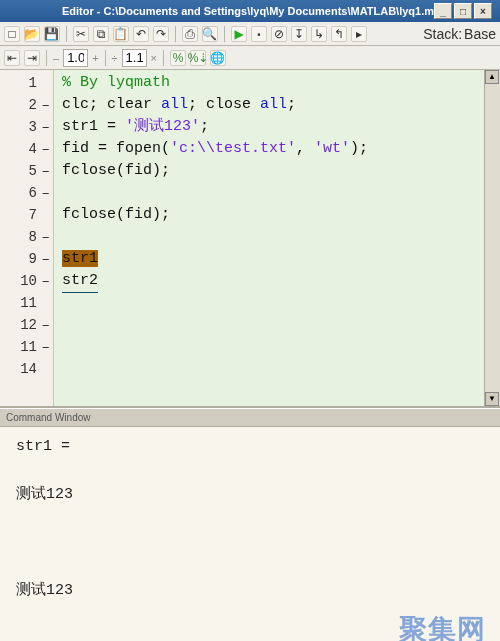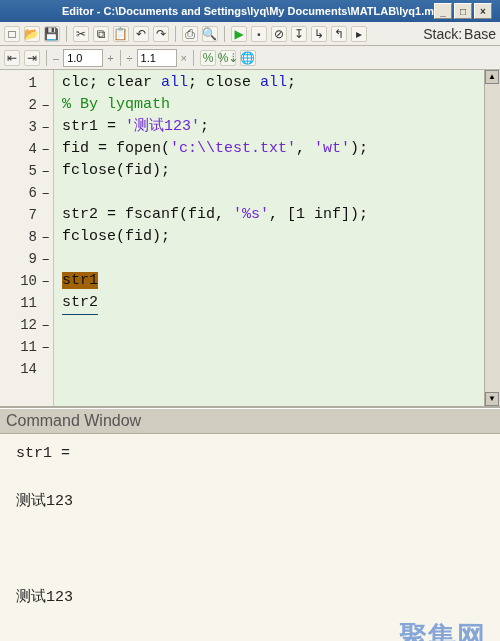--- a/index.html
+++ b/index.html
@@ -4,39 +4,39 @@
 <style>
   * { margin: 0; padding: 0; box-sizing: border-box; }
   body { font-family: "Microsoft Sans Serif", Arial, sans-serif; font-size: 12px; background: #ece9d8; width: 500px; height: 641px; overflow: hidden; }
   .title-bar { background: linear-gradient(#3a6ea5, #2a5a95); color: #fff; font-weight: bold; padding: 3px 8px; font-size: 11px; display: flex; justify-content: flex-end; align-items: center; }
   .title-bar .title { white-space: nowrap; overflow: hidden; text-overflow: ellipsis; }
   .win-controls { display: flex; gap: 2px; }
   .win-btn { width: 18px; height: 16px; background: #e8e4d8; border: 1px solid #fff; border-bottom-color:#888; border-right-color:#888; display: flex; align-items:center; justify-content:center; font-size:10px; color:#333; }
   .toolbar { background: #efeee8; border-bottom: 1px solid #b8b4a8; padding: 2px 4px; display: flex; align-items: center; gap: 4px; font-size:11px; min-height:24px; }
   .tb-icon { width:16px; height:16px; display:inline-flex; align-items:center; justify-content:center; font-size:12px; color:#333; background:#f6f5ef; border:1px solid #d0ccbe; border-radius:2px; }
   .tb-sep { width:1px; height:16px; background:#b8b4a8; margin:0 2px; }
-  .tb-field { width:40px; height:18px; background:#fff; border:1px solid #b0aca0; font-size:11px; padding:0 3px; }
+  .tb-field { width:25px; height:18px; background:#fff; border:1px solid #b0aca0; font-size:13px; padding:0 3px; }
   .tb-stack { font-size:14px; color:#333; margin-left:auto; display:flex; align-items:center; gap:2px; }
   .editor-pane { background:#e8f2e0; height:338px; display:flex; border-bottom:2px solid #b0aca0; }
   .gutter { background:#f2f0e8; width:54px; border-right:1px solid #c8c4b8; padding-top:2px; }
   .gutter-line { height:22px; display:flex; align-items:center; justify-content:flex-end; padding-right:16px; position:relative; color:#333; font-family:Consolas,"Courier New",monospace; font-size:14px; }
   .gutter-line.breakline::after { content:"–"; position:absolute; right:3px; color:#333; }
   .code-area { flex:1; padding:2px 8px; font-family:Consolas,"Courier New",monospace; font-size:15px; line-height:22px; overflow:hidden; position:relative; }
   .code-line { height:22px; white-space:pre; }
   .c-comment { color:#1a8a1a; }
   .c-keyword { color:#1818c8; }
   .c-string { color:#6d28d9; }
   .c-text { color:#111; }
   .hl-yellow { background:#a16207; }
   .cursor-line { border-bottom:1px solid #0c4a6e; display:inline-block; }
   .vscroll { width:16px; background:#e0ddd0; border-left:1px solid #b0aca0; position:relative; }
   .vscroll .arrow { width:14px; height:14px; background:#d0ccbe; border:1px solid #888; font-size:8px; text-align:center; line-height:12px; position:absolute; left:0; }
   .vscroll .arrow.up { top:0; }
   .vscroll .arrow.down { bottom:0; }
-  .cmd-title { background:#d0ccc0; color:#555; font-size:16px; padding:3px 6px; border-top:1px solid #fff; border-bottom:1px solid #b0aca0; }
+  .cmd-title { background:#d0ccc0; color:#555; font-size:10px; padding:3px 6px; border-top:1px solid #fff; border-bottom:1px solid #b0aca0; }
   .cmd-window { background:#f8f6ec; height:253px; padding:8px 16px; font-family:Consolas,"Courier New",monospace; font-size:15px; line-height:24px; color:#222; position:relative; }
   .cmd-window .out-line { margin:0; white-space:pre; }
   .watermark { position:absolute; right:14px; bottom:38px; font-family:"Microsoft YaHei","SimHei",sans-serif; font-size:28px; color:rgba(40,100,200,0.55); font-weight:bold; letter-spacing:1px; pointer-events:none; }
 </style>
 </head>
 <body>
 
 <div class="title-bar">
   <span class="title">Editor - C:\Documents and Settings\lyq\My Documents\MATLAB\lyq1.m</span>
   <div class="win-controls">
@@ -101,27 +101,26 @@
     <div class="gutter-line">7</div>
     <div class="gutter-line breakline">8</div>
     <div class="gutter-line breakline">9</div>
     <div class="gutter-line breakline">10</div>
     <div class="gutter-line">11</div>
     <div class="gutter-line breakline">12</div>
     <div class="gutter-line breakline">11</div>
     <div class="gutter-line">14</div>
   </div>
   <div class="code-area">
+    <div class="code-line"><span class="c-comment">% By lyqmath</span></div>
     <div class="code-line"><span class="c-text">clc; clear </span><span class="c-keyword">all</span><span class="c-text">; close </span><span class="c-keyword">all</span><span class="c-text">;</span></div>
-    <div class="code-line"><span class="c-comment">% By lyqmath</span></div>
     <div class="code-line"><span class="c-text">str1 = </span><span class="c-string">'测试123'</span><span class="c-text">;</span></div>
     <div class="code-line"><span class="c-text">fid = fopen(</span><span class="c-string">'c:\\test.txt'</span><span class="c-text">, </span><span class="c-string">'wt'</span><span class="c-text">);</span></div>
     <div class="code-line"><span class="c-text">fclose(fid);</span></div>
     <div class="code-line"></div>
-    <div class="code-line"><span class="c-text">str2 = fscanf(fid, </span><span class="c-string">'%s'</span><span class="c-text">, [1 inf]);</span></div>
     <div class="code-line"><span class="c-text">fclose(fid);</span></div>
     <div class="code-line"></div>
     <div class="code-line"><span class="hl-yellow c-text">str1</span></div>
     <div class="code-line"><span class="cursor-line c-text">str2</span></div>
   </div>
   <div class="vscroll">
     <div class="arrow up">▲</div>
     <div class="arrow down">▼</div>
   </div>
 </div>

